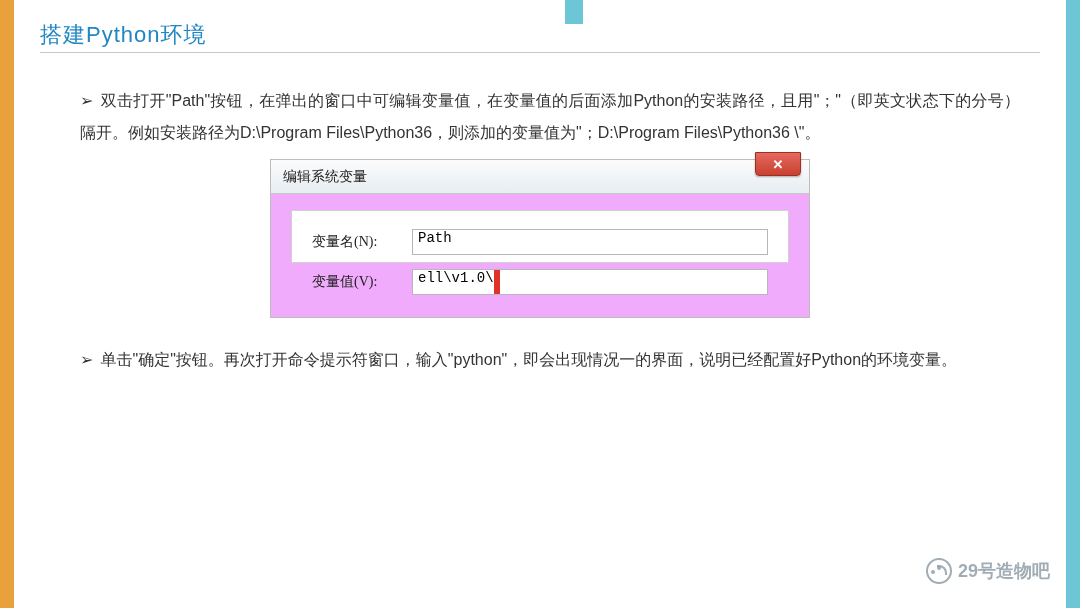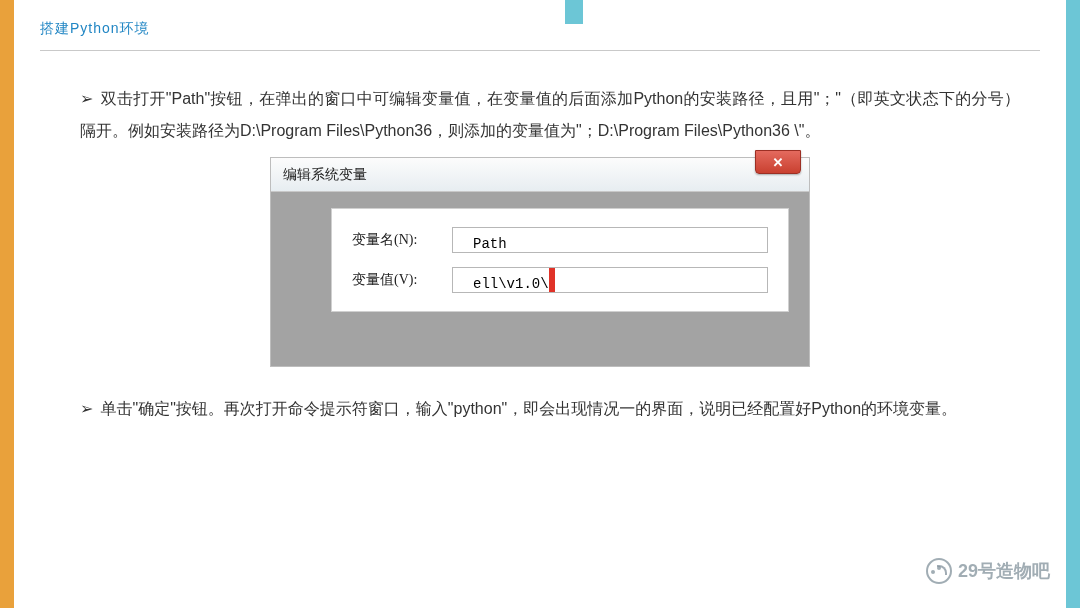--- a/index.html
+++ b/index.html
@@ -29,47 +29,47 @@
     width: 18px; height: 24px;
     background: #6cc6d6;
   }
   .content {
     position: absolute;
     left: 40px; top: 20px;
     width: 1000px;
   }
   .title {
     color: #2186c4;
-    font-size: 14px;
+    font-size: 22px;
     font-weight: 400;
     border-bottom: 1px solid #c9c9c9;
-    padding-bottom: 12px;
+    padding-bottom: 2px;
     margin-bottom: 32px;
     letter-spacing: 1px;
   }
   .para {
     color: #333;
     font-size: 16px;
     line-height: 2.0;
     text-align: justify;
     padding: 0 20px 0 40px;
     margin-bottom: 10px;
   }
   .bullet-marker {
     display: inline-block;
     width: 16px;
     font-family: Arial, sans-serif;
   }
   .dialog-wrap {
     position: relative;
     width: 540px;
-    height: 210px;
+    height: 159px;
     margin: 8px auto 26px auto;
     border: 1px solid #bdbdbd;
-    background: #a3a3a3;
+    background: #f0abfc;
   }
   .dialog-titlebar {
     position: relative;
     height: 34px;
     background: linear-gradient(#fcfcfc, #e7edf1);
     border-bottom: 1px solid #c8c8c8;
     padding-left: 12px;
     font-size: 14px;
     color: #222;
     display: flex; align-items: center;
@@ -84,38 +84,37 @@
     display: flex; align-items: center; justify-content: center;
     color: #fff; font-weight: bold; font-size: 13px;
     box-shadow: 0 1px 2px rgba(0,0,0,.3);
   }
   .dialog-body {
     position: absolute;
     left: 20px; top: 50px; right: 20px; bottom: 54px;
     background: #fff;
     border: 1px solid #d0d0d0;
     padding: 18px 20px;
-    margin-left: 40px;
   }
   .field-row { display: flex; align-items: center; margin-bottom: 14px; }
   .field-label {
     width: 100px;
     font-family: "SimSun", serif;
     font-size: 14px;
     color: #222;
   }
   .field-input {
     flex: 1;
     height: 26px;
     border: 1px solid #b7b7b7;
     background: #fff;
     font-family: "SimSun", "Courier New", monospace;
     font-size: 14px;
-    padding: 0 20px;
-    display: flex; align-items: flex-end;
+    padding: 0 5px;
+    display: flex; align-items: flex-start;
     white-space: nowrap; overflow: hidden;
   }
   .value-highlight {
     position: relative;
     display: inline-flex; align-items: center;
     height: 26px;
   }
   .value-highlight-box {
     position: absolute;
     left: 0; right: 0; top: -3px; bottom: -3px;

